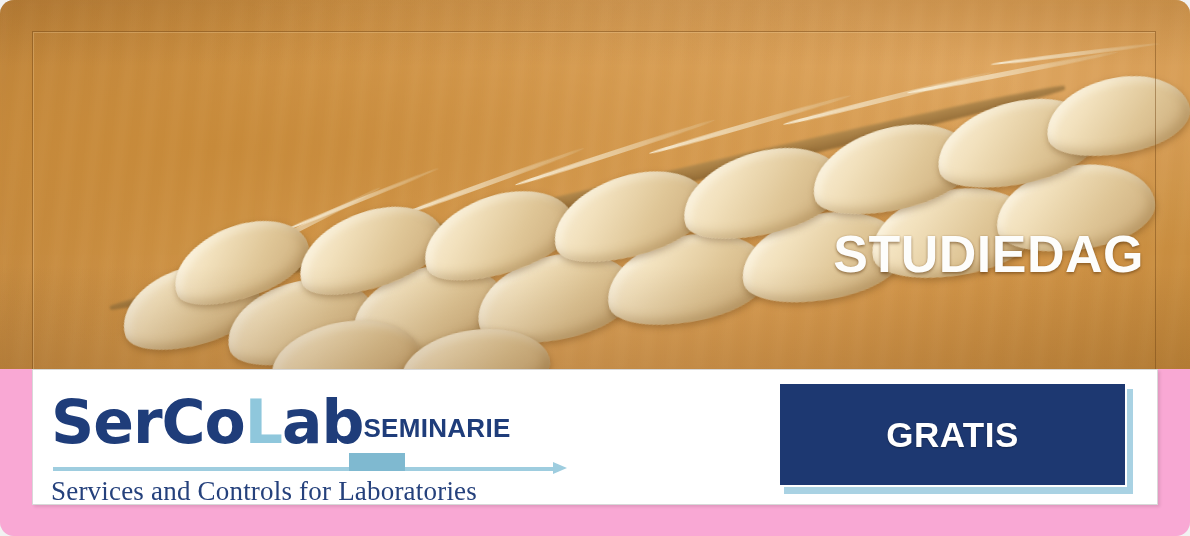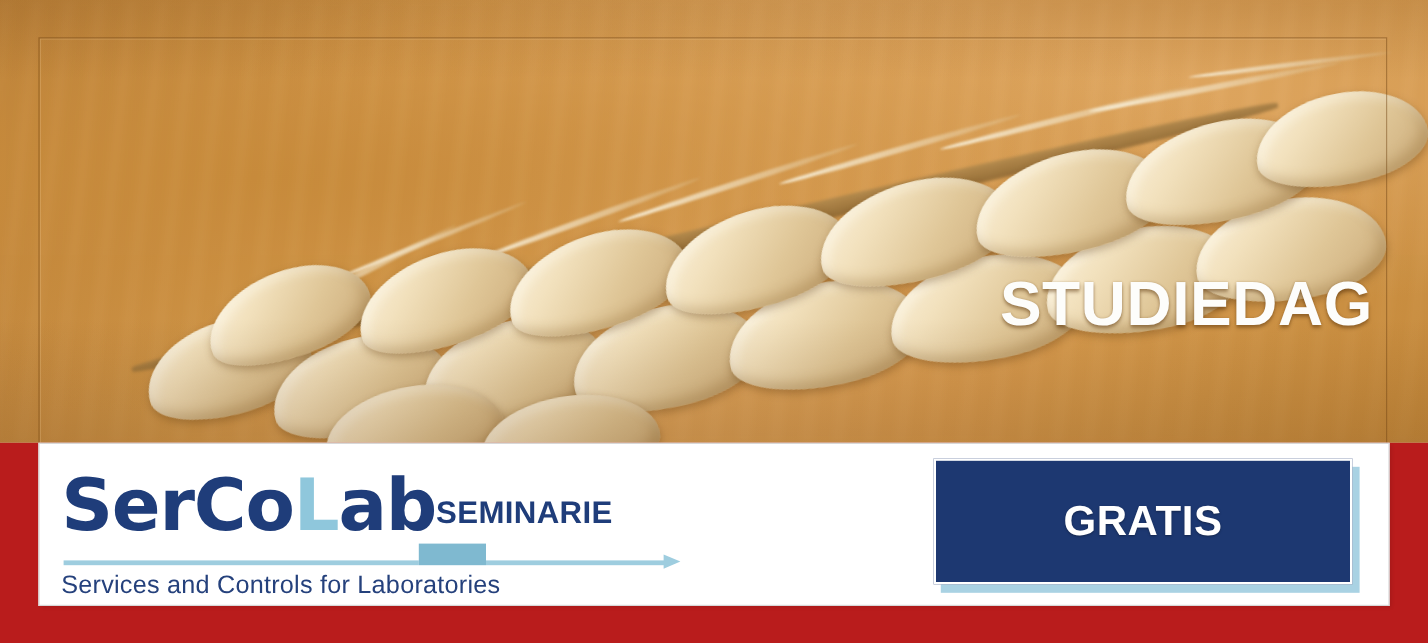--- a/index.html
+++ b/index.html
@@ -4,20 +4,21 @@
 <style>
   html,body{margin:0;padding:0;}
   body{
     width:1190px;height:536px;overflow:hidden;
     font-family:"Liberation Sans",sans-serif;
     background:#f2f2f2;
   }
   .banner{
     position:relative;width:1190px;height:536px;overflow:hidden;
     background:#e8e8e8;
+    border-radius:14px;
   }
 
   
   .hero{
     position:absolute;left:0;top:0;width:1190px;height:369px;
     overflow:hidden;
     background:
       radial-gradient(120% 90% at 18% 40%, #c98c3c 0%, rgba(201,140,60,0) 60%),
       radial-gradient(100% 80% at 78% 20%, #e0a862 0%, rgba(224,168,98,0) 62%),
       linear-gradient(118deg,#b9803a 0%,#d59a4d 26%,#e0a75f 48%,#d99c50 70%,#c78c3e 100%);
@@ -84,21 +85,21 @@
     letter-spacing:.5px;
     line-height:1.02;
     text-shadow:0 2px 3px rgba(88,52,12,.45), 0 0 2px rgba(110,66,20,.3);
   }
   .headline .l1{display:block;font-size:52px;}
   .headline .l2{display:block;font-size:52px;margin-top:6px;}
 
   
   .footer{
     position:absolute;left:0;top:369px;width:1190px;height:167px;
-    background:#b91c1c;
+    background:#f9a8d4;
   }
   .footer-panel{
     position:absolute;left:32px;top:0px;width:1126px;height:136px;
     background:#ffffff;
     border:1px solid #d8d8d8;
     box-shadow:2px 2px 3px rgba(0,0,0,.10);
     box-sizing:border-box;
   }
 
   
@@ -129,22 +130,22 @@
   .logo-rule .tick{
     position:absolute;left:296px;top:-12px;width:56px;height:18px;background:#7fb9d0;
   }
   .logo-rule .arrow{
     position:absolute;left:500px;top:-3px;width:0;height:0;
     border-top:6px solid transparent;border-bottom:6px solid transparent;
     border-left:14px solid #9ecddf;
   }
   .logo-tag{
     position:absolute;left:0;top:84px;
-    font-size:21px;color:#25417c;letter-spacing:.2px;white-space:nowrap;
-    font-family:Liberation Sans, sans-serif;
+    font-size:27px;color:#25417c;letter-spacing:.2px;white-space:nowrap;
+    font-family:Liberation Serif, serif;
   }
 
   
   .cta-wrap{
     position:absolute;left:745px;top:12px;width:355px;height:112px;
   }
   .cta-shadow{
     position:absolute;left:6px;top:7px;width:349px;height:105px;
     background:#a9d2e3;
   }

